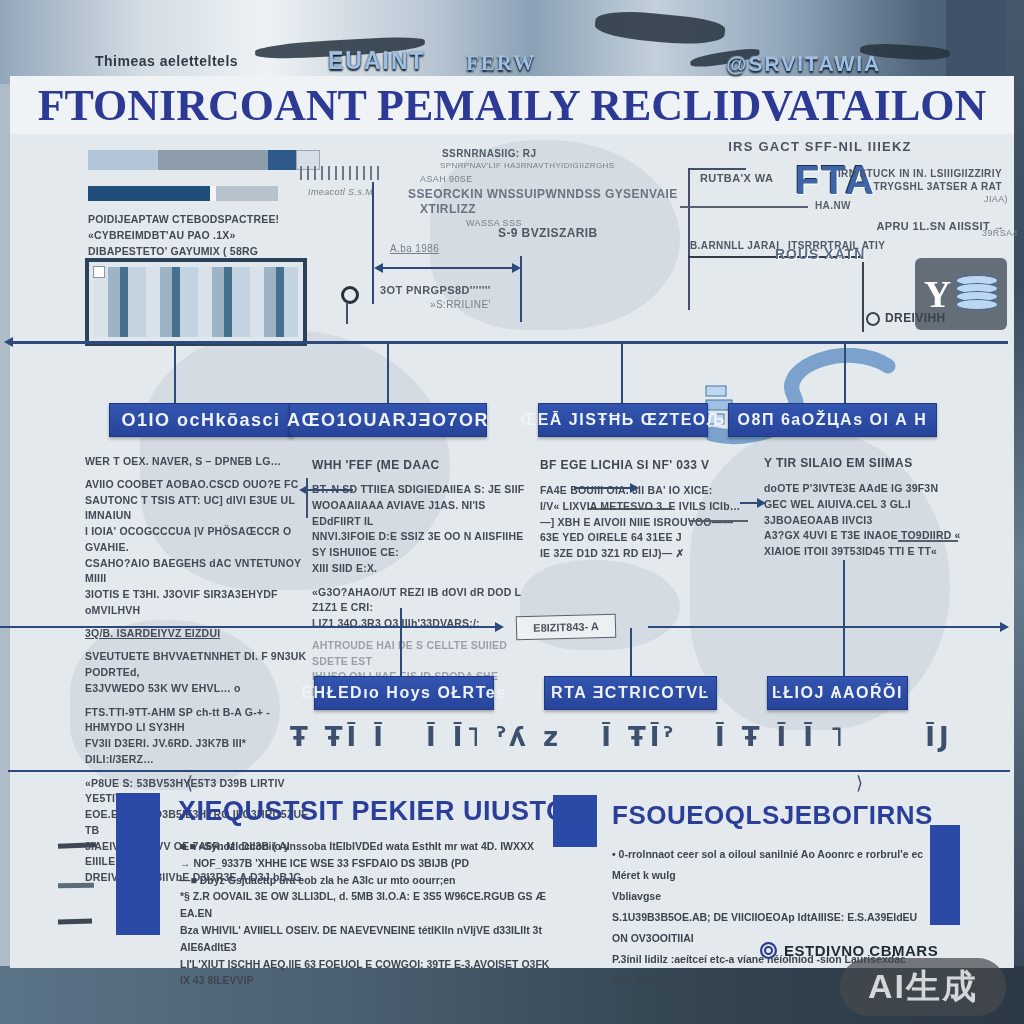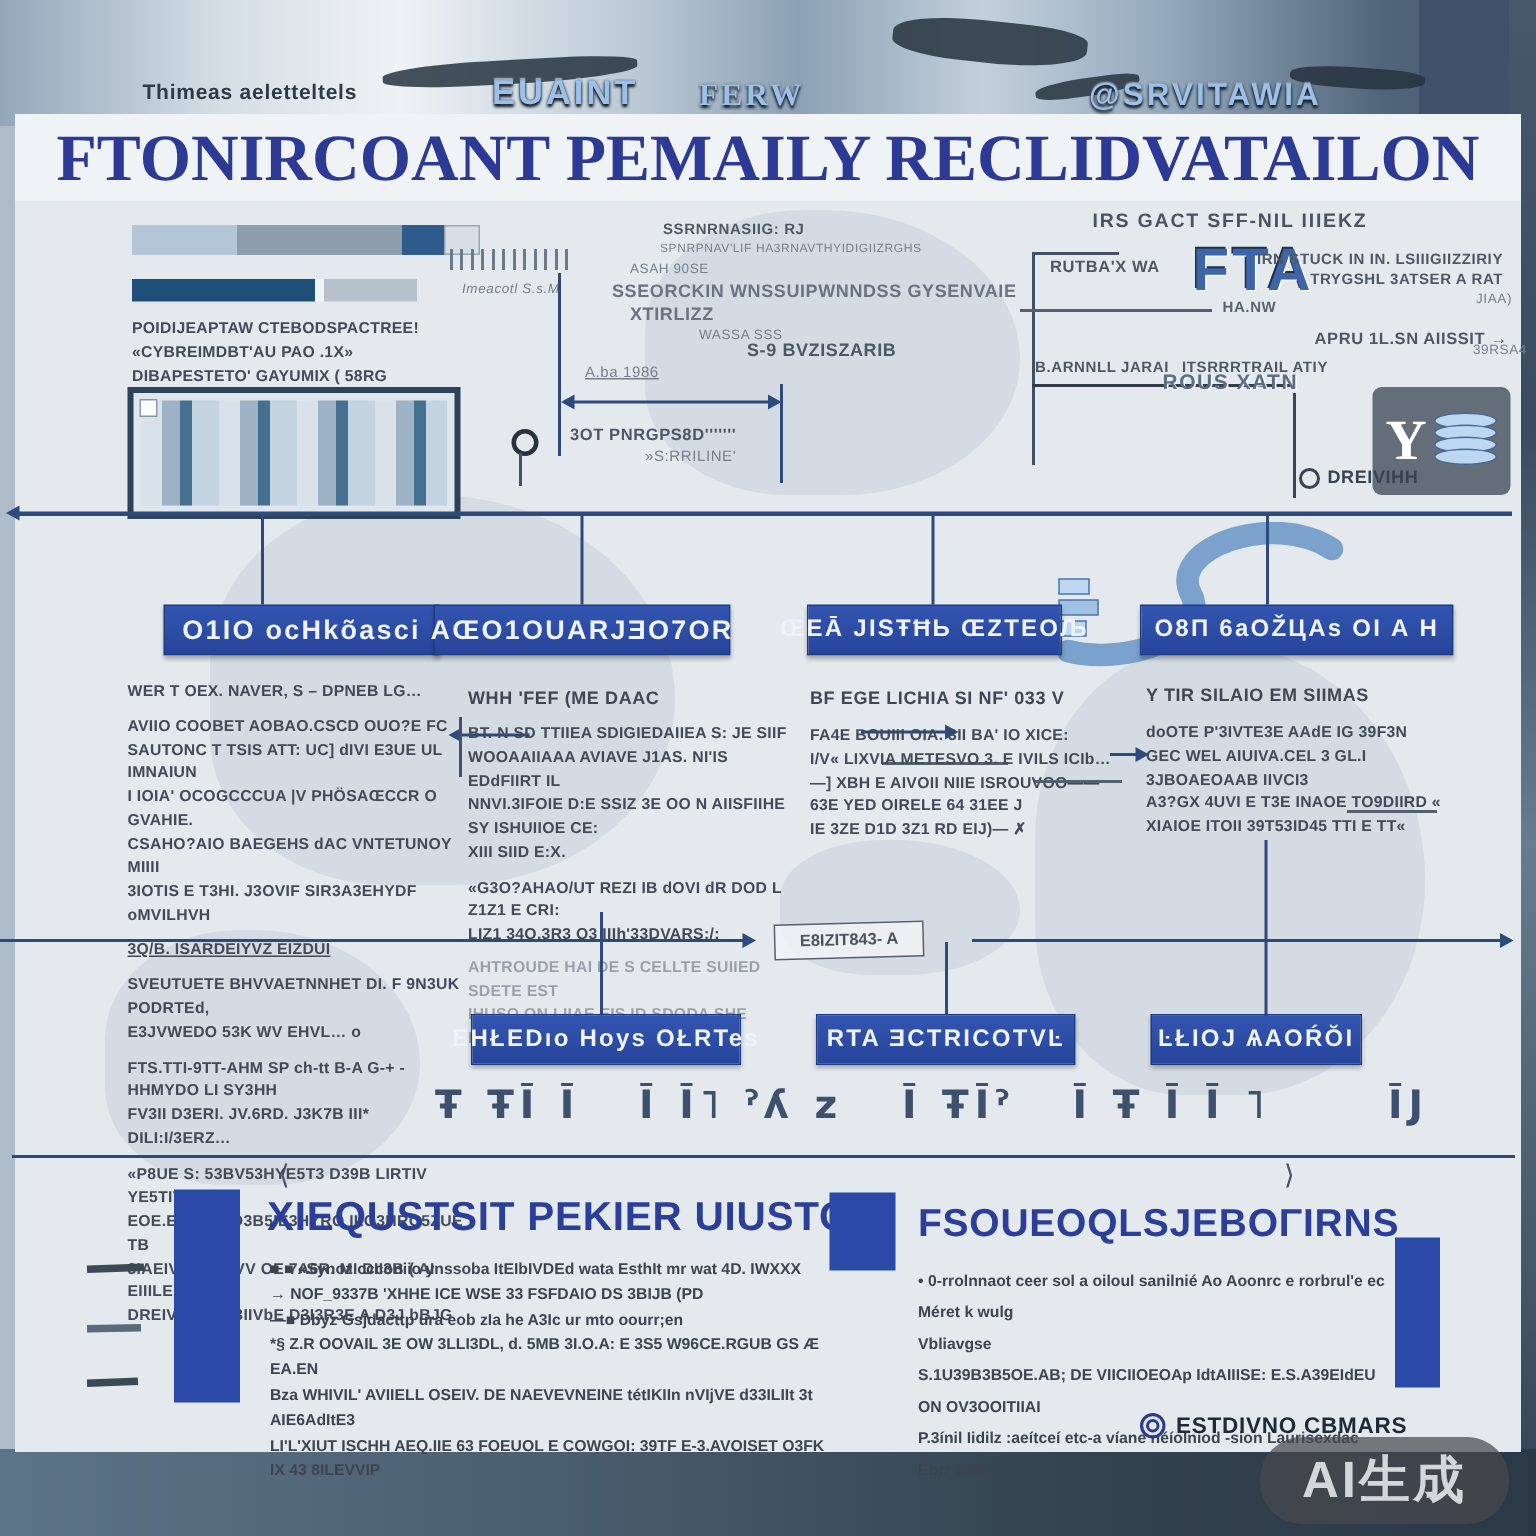--- a/index.html
+++ b/index.html
@@ -159,21 +159,21 @@
   <div class="abs line" style="left:8px;top:341px;width:1000px;height:2.5px;"></div>
   <div class="abs arr-l" style="left:4px;top:337px;"></div>
   <div class="abs line" style="left:174px;top:343px;width:2px;height:60px;"></div>
   <div class="abs line" style="left:387px;top:343px;width:2px;height:60px;"></div>
   <div class="abs line" style="left:621px;top:343px;width:2px;height:60px;"></div>
   <div class="abs line" style="left:844px;top:343px;width:2px;height:60px;"></div>
 
   <div class="abs hbar" style="left:85px;top:403px;width:182px;height:32px;font-size:18px;margin-left:24px;">O1IO  ocHkõasci</div>
   <div class="abs hbar" style="left:289px;top:403px;width:196px;height:32px;font-size:18px;">AŒO1OUARJƎO7OR</div>
   <div class="abs hbar" style="left:538px;top:403px;width:168px;height:32px;font-size:16px;text-align:right;">ŒEĀ JISŦĦЬ ŒZTEOЉ</div>
-  <div class="abs hbar" style="left:728px;top:403px;width:207px;height:32px;font-size:16px;margin-left:32px;">О8П 6аОŽЦAs ОІ А Н</div>
+  <div class="abs hbar" style="left:728px;top:403px;width:207px;height:32px;font-size:16px;">О8П 6аОŽЦAs ОІ А Н</div>
 
   <div class="abs coltext" style="left:85px;top:454px;width:228px;">
     <div style="margin-bottom:7px;">WER T OEX. NAVER, S – DPNEB LG…</div>
     <div style="margin-bottom:7px;">
         <div>AVIIO COOBET  AOBAO.CSCD OUO?E FC</div>
         <div>SAUTONC T TSIS ATT: UC] dIVI E3UE UL IMNAIUN</div>
         <div>I IOIA' OCOGCCCUA |V PHÖSAŒCCR O GVAHIE.</div>
         <div>CSAHO?AIO BAEGEHS  dAC VNTETUNOY MIIII</div>
         <div>3IOTIS E T3HI. J3OVIF SIR3A3EHYDF oMVILHVH</div>
       </div>

